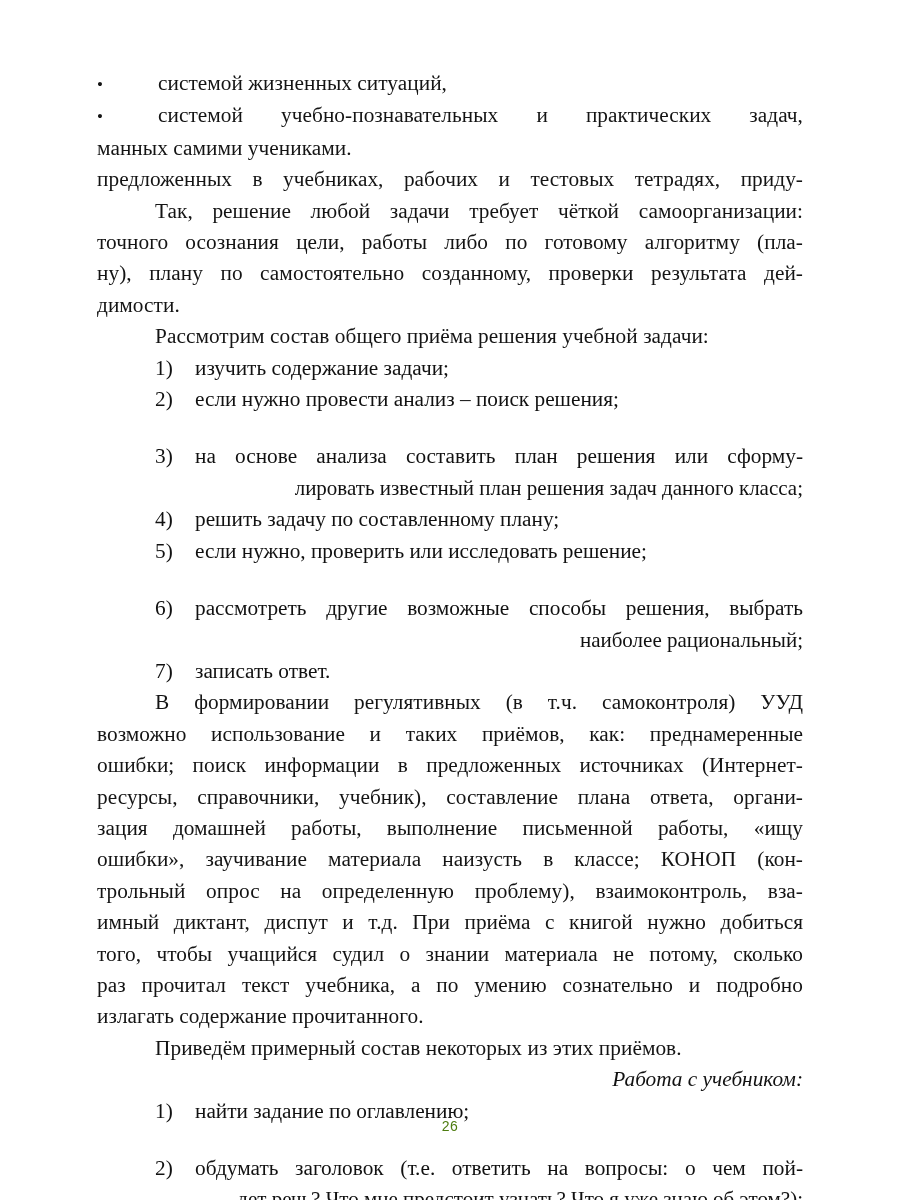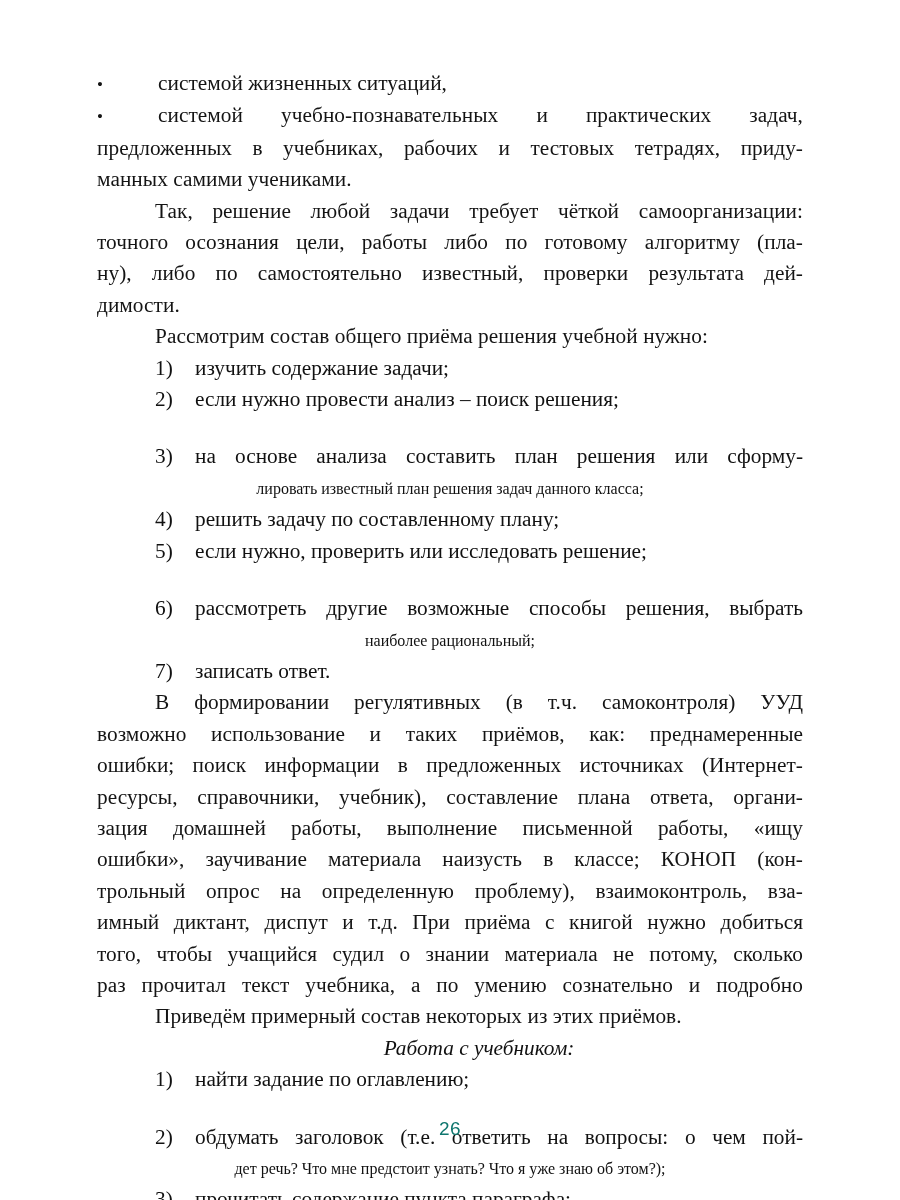--- a/index.html
+++ b/index.html
@@ -89,40 +89,40 @@
   .num-row.stretch {
     text-align-last: justify;
     margin-top: 26px;
   }
 
   .italic-head {
     font-style: italic;
     font-size: 21.3px;
     line-height: 31.4px;
     text-indent: 58px;
-    text-align: center;
+    text-align: right;
   }
 
   
   .cont {
-    font-size: 16px;
-    line-height: 31.4px;
-    text-align: center;
+    font-size: 21px;
+    line-height: 31.4px;
+    text-align: right;
   }
 
   
   #page-number {
     position: absolute;
     left: 0;
     top: 1118px;
     width: 900px;
     text-align: center;
     font-family: "Liberation Sans", "DejaVu Sans", sans-serif;
-    font-size: 19px;
-    color: #0f766e;
+    font-size: 14px;
+    color: #4d7c0f;
     letter-spacing: 0.4px;
   }
 
   .blk { margin: 0; padding: 0; }
 </style>
 </head>
 <body>
 
 <div id="page-sheet">
 
@@ -133,34 +133,34 @@
       <div class="bullet-row">
         <span class="ln natural">
           <span class="bullet-glyph">•</span><span>системой жизненных ситуаций,</span>
         </span>
       </div>
 
       <div class="bullet-row">
         <div class="ln">
           <span class="bullet-glyph">•</span><span>системой учебно-познавательных и практических задач,</span>
         </div>
+        <div class="ln natural">манных самими учениками.</div>
         <div class="ln">предложенных в учебниках, рабочих и тестовых тетрадях, приду-</div>
-        <div class="ln natural">манных самими учениками.</div>
       </div>
 
     </div>
 
     <div class="blk">
       <div class="ln indent-first">Так, решение любой задачи требует чёткой самоорганизации:</div>
       <div class="ln">точного осознания цели, работы либо по готовому алгоритму (пла-</div>
-      <div class="ln">ну), либо по самостоятельно известный, проверки результата дей-</div>
+      <div class="ln">ну), плану по самостоятельно созданному, проверки результата дей-</div>
       <div class="ln natural">димости.</div>
     </div>
 
-    <div class="ln natural indent-first">Рассмотрим состав общего приёма решения учебной нужно:</div>
+    <div class="ln natural indent-first">Рассмотрим состав общего приёма решения учебной задачи:</div>
 
     <div class="blk">
 
       <div class="num-row">
         <span class="num-marker">1)</span><span>изучить содержание задачи;</span>
       </div>
 
       <div class="num-row">
         <span class="num-marker">2)</span><span>если нужно провести анализ – поиск решения;</span>
       </div>
@@ -197,20 +197,21 @@
       <div class="ln indent-first">В формировании регулятивных (в т.ч. самоконтроля) УУД</div>
       <div class="ln">возможно использование и таких приёмов, как: преднамеренные</div>
       <div class="ln">ошибки; поиск информации в предложенных источниках (Интернет-</div>
       <div class="ln">ресурсы, справочники, учебник), составление плана ответа, органи-</div>
       <div class="ln">зация домашней работы, выполнение письменной работы, «ищу</div>
       <div class="ln">ошибки», заучивание материала наизусть в классе; КОНОП (кон-</div>
       <div class="ln">трольный опрос на определенную проблему), взаимоконтроль, вза-</div>
       <div class="ln">имный диктант, диспут и т.д. При приёма с книгой нужно добиться</div>
       <div class="ln">того, чтобы учащийся судил о знании материала не потому, сколько</div>
       <div class="ln">раз прочитал текст учебника, а по умению сознательно и подробно</div>
+      <div class="ln natural">излагать содержание прочитанного.</div>
     </div>
 
     <div class="ln natural indent-first">Приведём примерный состав некоторых из этих приёмов.</div>
 
     <div class="italic-head">Работа с учебником:</div>
 
     <div class="blk">
 
       <div class="num-row">
         <span class="num-marker">1)</span><span>найти задание по оглавлению;</span>

